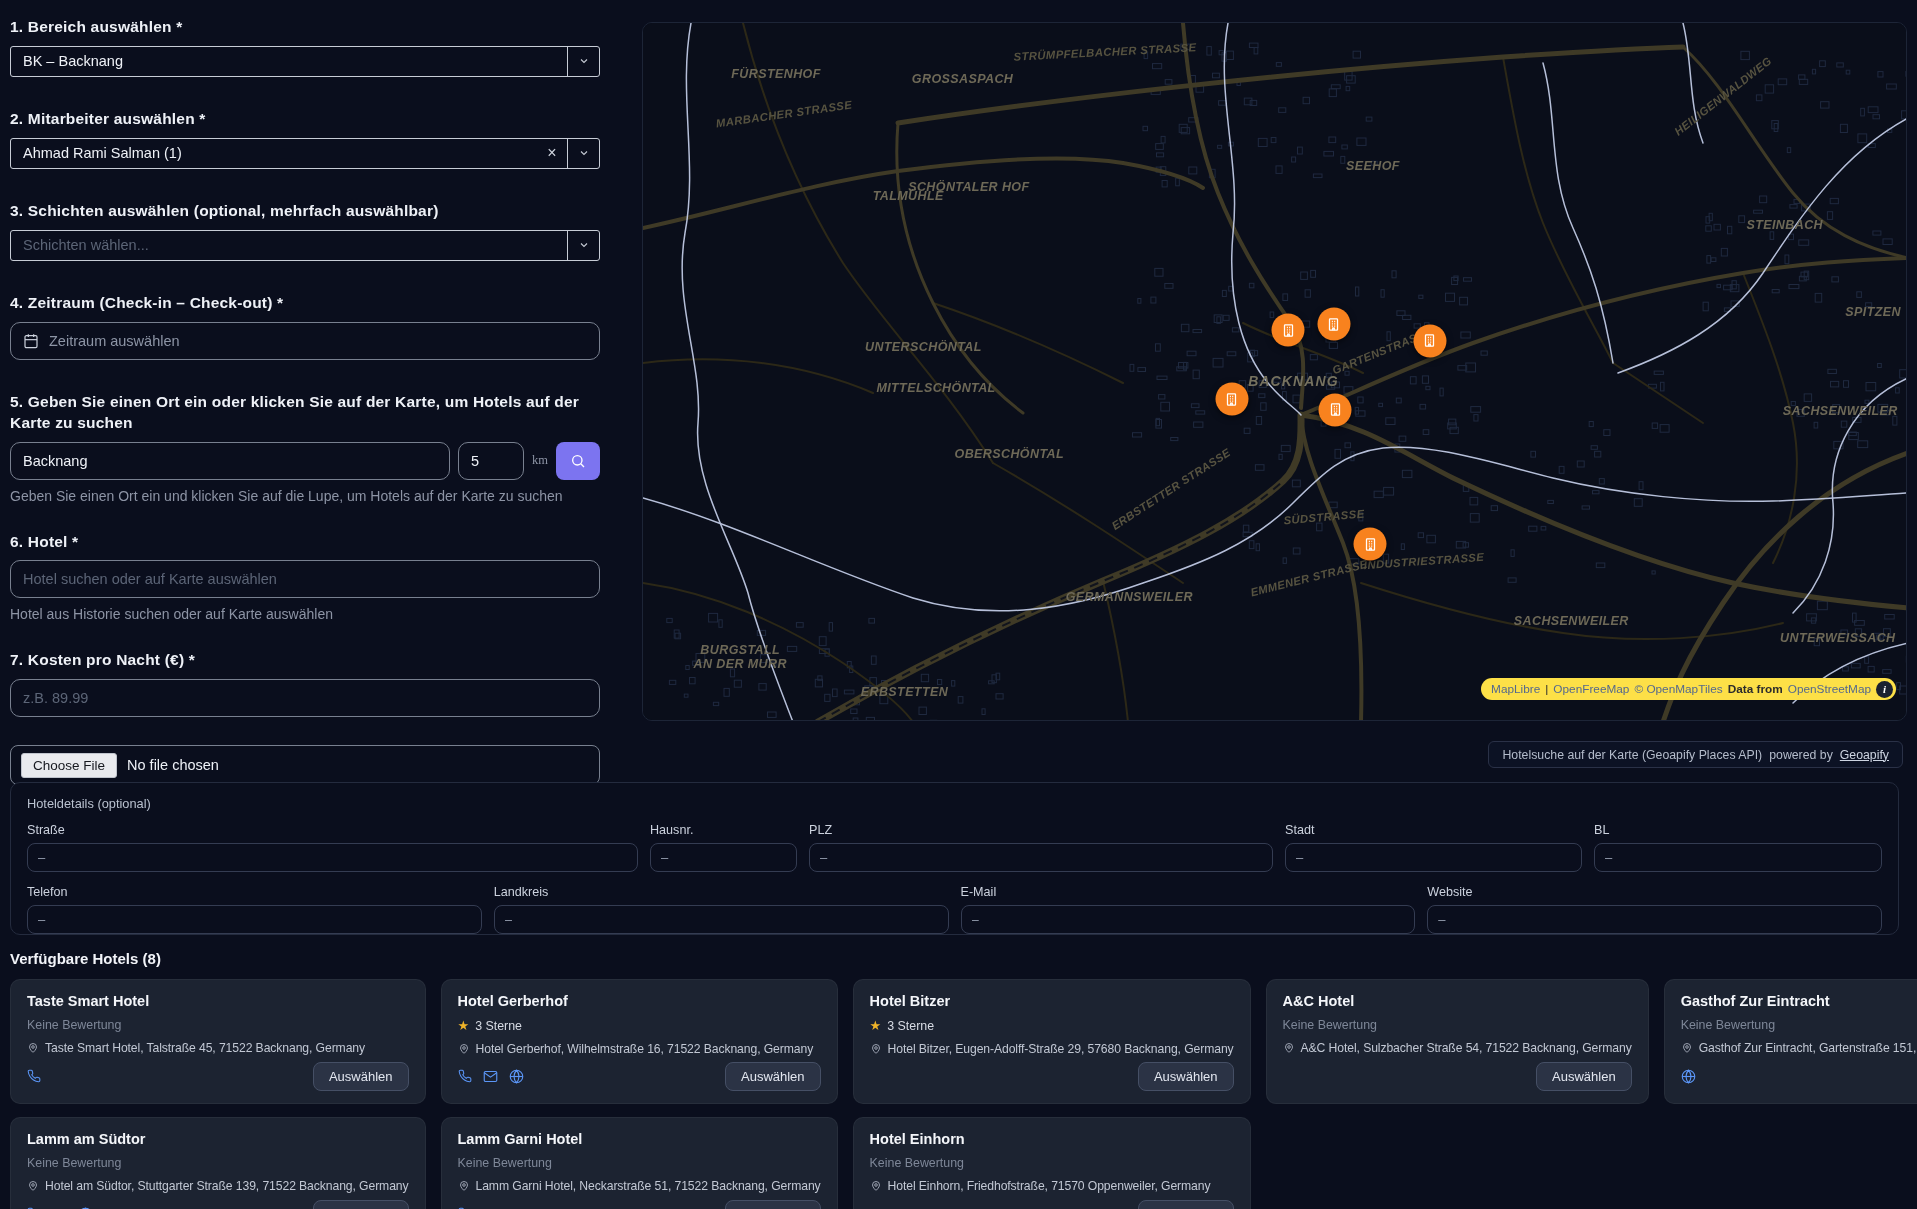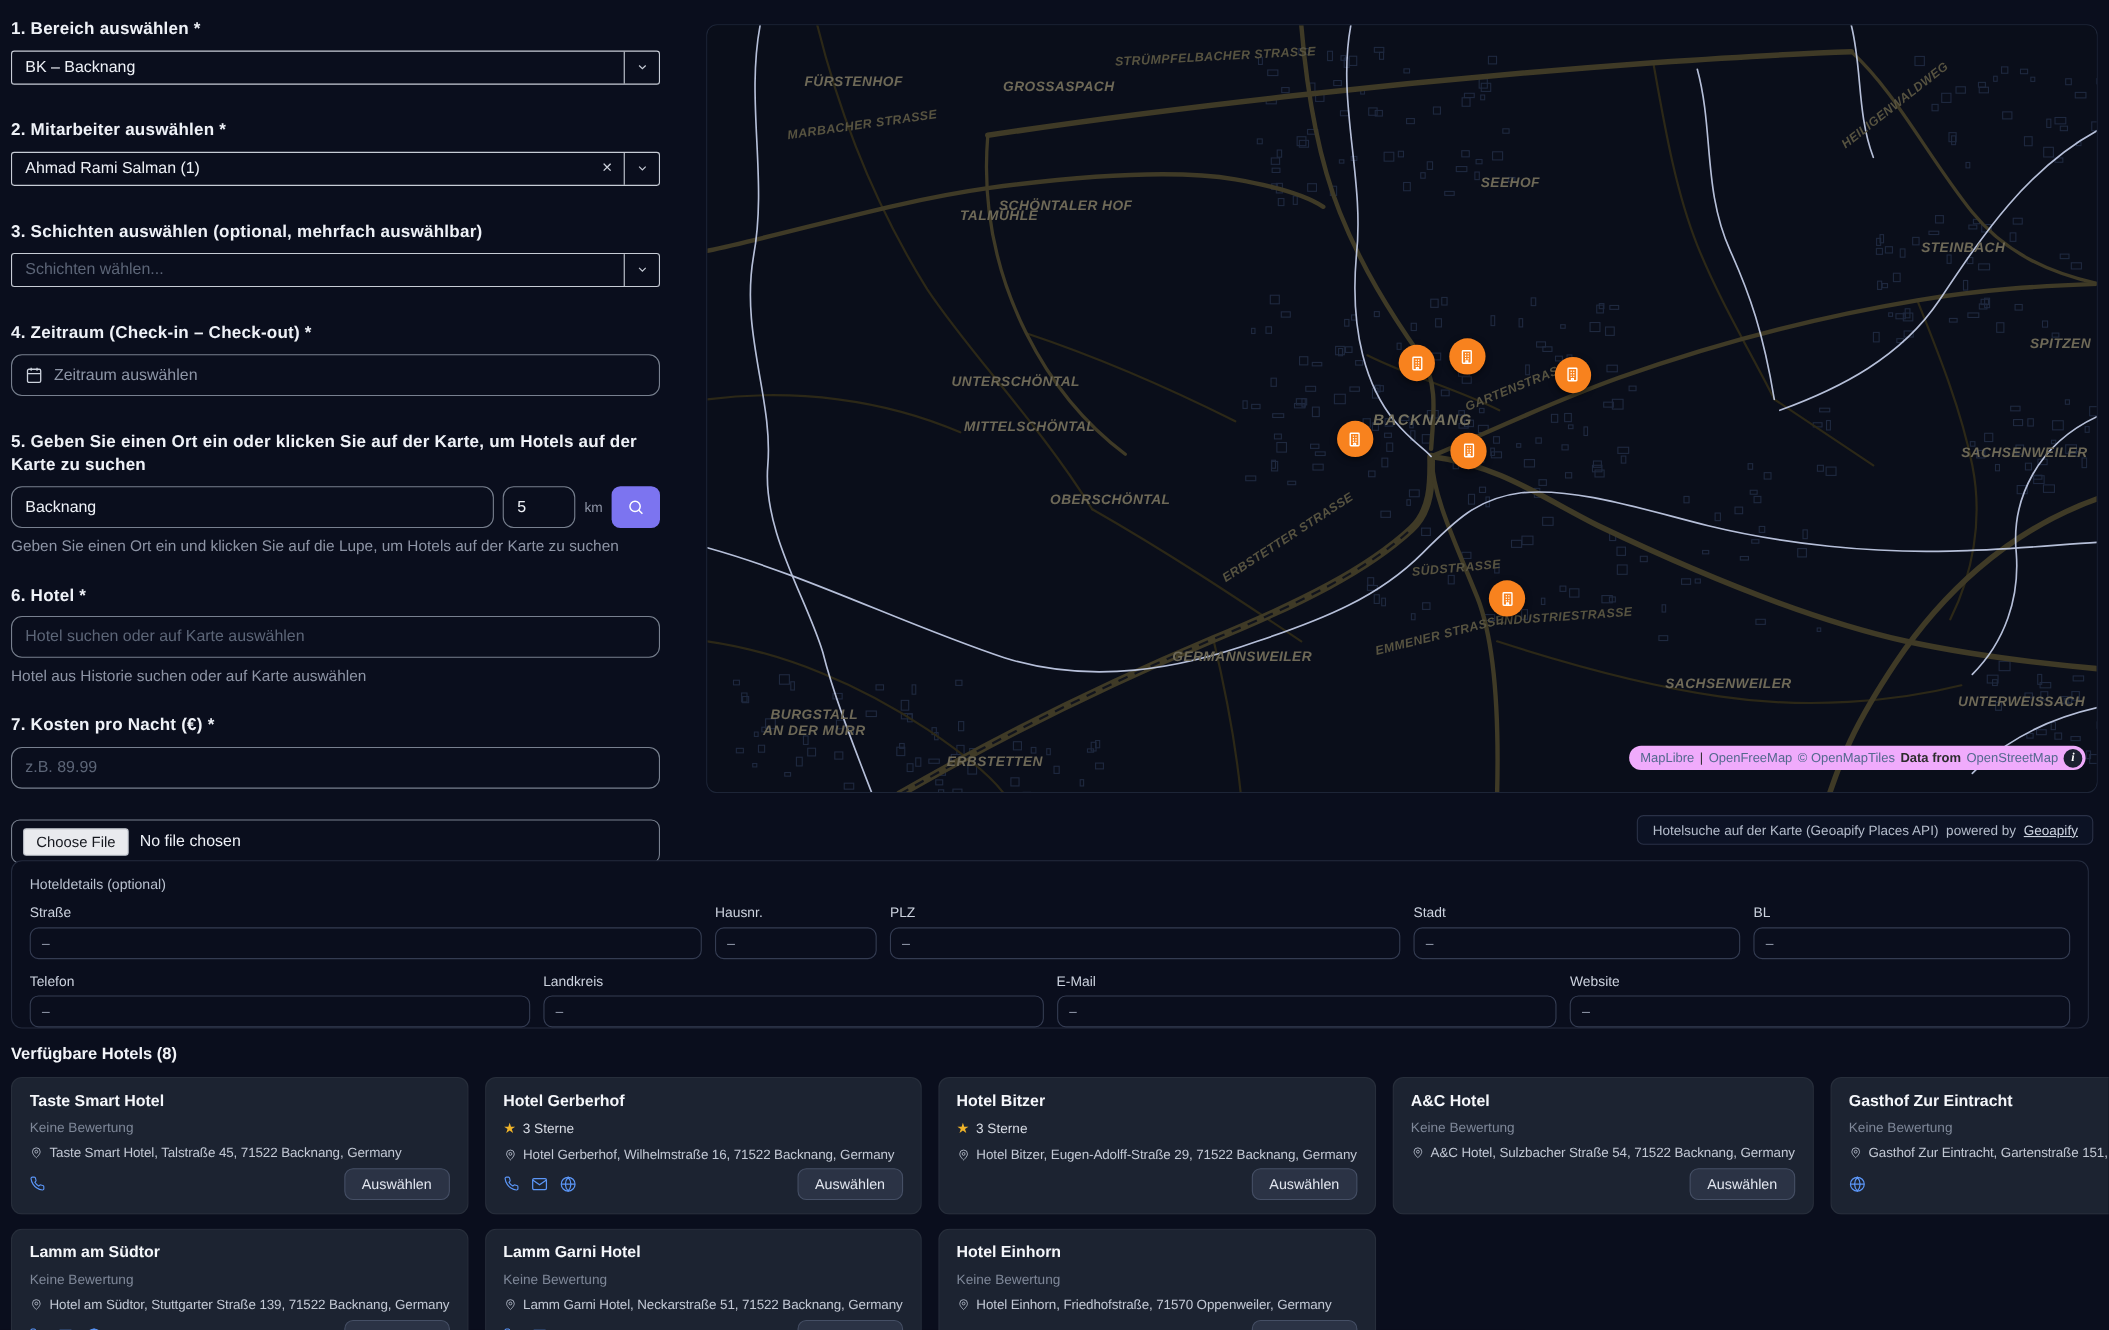--- a/index.html
+++ b/index.html
@@ -19,40 +19,40 @@
   .sel-caret { width:32px; align-self:stretch; display:flex; align-items:center; justify-content:center; border-left:1px solid #c7ccd6; }
   .roundbox { height:38px; border:1px solid #78808f; border-radius:10px; display:flex; align-items:center; padding:0 12px; gap:10px; background:transparent; }
   .roundbox input, .plaininput { background:transparent; border:none; outline:none; color:#eef1f7; font-size:14.5px; width:100%; font-family:inherit; }
   .plainwrap { height:38px; border:1px solid #78808f; border-radius:10px; display:flex; align-items:center; padding:0 12px; }
   input::placeholder { color:#5c6577; }
   .datetext { color:#8d95a6; font-size:14.5px; }
   .helper { margin-top:8px; font-size:14px; color:#8d94a5; }
   .search-row { display:flex; align-items:center; gap:8px; }
   .ort-wrap { flex:1; }
   .radius-wrap { width:66px; flex:none; }
-  .km { font-size:12.5px; color:#8d94a5; flex:none; }
+  .km { font-size:12.5px; color:#8d94a5; flex:none;font-family:Liberation Serif, serif; }
   .search-btn { width:44px; height:38px; flex:none; border:none; border-radius:8px; background:#7c74f0; display:flex; align-items:center; justify-content:center; cursor:pointer; }
   .filebox { height:40px; border:1px solid #78808f; border-radius:8px; display:flex; align-items:center; padding:0 10px; gap:10px; }
   .filebtn { background:#e9eaee; color:#16181f; font-size:13.5px; padding:4px 11px; border:1px solid #bfc3cc; border-radius:3px; cursor:pointer; white-space:nowrap; }
   .filestatus { font-size:14.5px; color:#eef1f7; }
 
   
   .map-wrap { position:absolute; left:642px; top:22px; width:1265px; height:699px; background:#0a0e1a;
               border:1px solid #1d2537; border-radius:10px; overflow:hidden; }
   .map-wrap svg.basemap { position:absolute; inset:0; }
   .map-labels, .map-markers { position:absolute; inset:0; }
   .mlabel { position:absolute; transform:translate(-50%,-50%); font-style:italic; font-weight:700; font-size:12px;
             color:#615d49; letter-spacing:.4px; white-space:pre-line; text-align:center; pointer-events:none; }
   .mlabel.town { color:#6e6957; font-size:12.5px; }
   .mlabel.city { color:#76725f; font-size:14px; letter-spacing:1.1px; }
   .mlabel.street { color:#575340; font-size:11.3px; }
   .mmarker { position:absolute; transform:translate(-50%,-50%); width:33px; height:33px; border-radius:50%;
              background:#f8821e; display:flex; align-items:center; justify-content:center;
              box-shadow:0 2px 6px rgba(0,0,0,.55); cursor:pointer; }
-  .attribution { position:absolute; right:10px; bottom:20px; background:#f0abfc; border-radius:12px;
+  .attribution { position:absolute; right:10px; bottom:20px; background:#fde047; border-radius:12px;
                  height:22px; display:flex; align-items:center; gap:5px; padding:0 3px 0 10px;
                  font-size:11.8px; color:#2c2c2c; }
   .attribution .lnk { color:#54688e; text-decoration:none; cursor:pointer; }
   .attribution .plain { color:#2c2c2c; }
   .info-circle { width:17px; height:17px; border-radius:50%; background:#1b2130; color:#fff; font-size:11px;
                  font-weight:700; font-style:italic; display:flex; align-items:center; justify-content:center;
                  font-family:"Liberation Serif",serif; cursor:pointer; }
 
   
   .geo-badge { position:absolute; right:14px; top:741px; height:27px; display:flex; align-items:center; gap:7px;
@@ -789,21 +789,21 @@
     <div class="cname">Hotel Bitzer</div>
     <div class="crating starred">
       <span class="star">★</span>
       <span>3 Sterne</span>
     </div>
     <div class="caddr">
       <svg width="12" height="14" viewBox="0 0 24 24" fill="none" stroke="currentColor" stroke-width="1.8">
             <path d="M12 21s-7-6.1-7-11a7 7 0 0 1 14 0c0 4.9-7 11-7 11z"></path>
             <circle cx="12" cy="10" r="2.6"></circle>
           </svg>
-      <span>Hotel Bitzer, Eugen-Adolff-Straße 29, 71522 Backnang, Germany</span>
+      <span>Hotel Bitzer, Eugen-Adolff-Straße 29, 57680 Backnang, Germany</span>
     </div>
     <div class="cfooter">
       <span class="cicons"></span>
       <button class="cbtn">Auswählen</button>
     </div>
   </div>
 
   <div class="card">
     <div class="cname">A&amp;C Hotel</div>
     <div class="crating">

